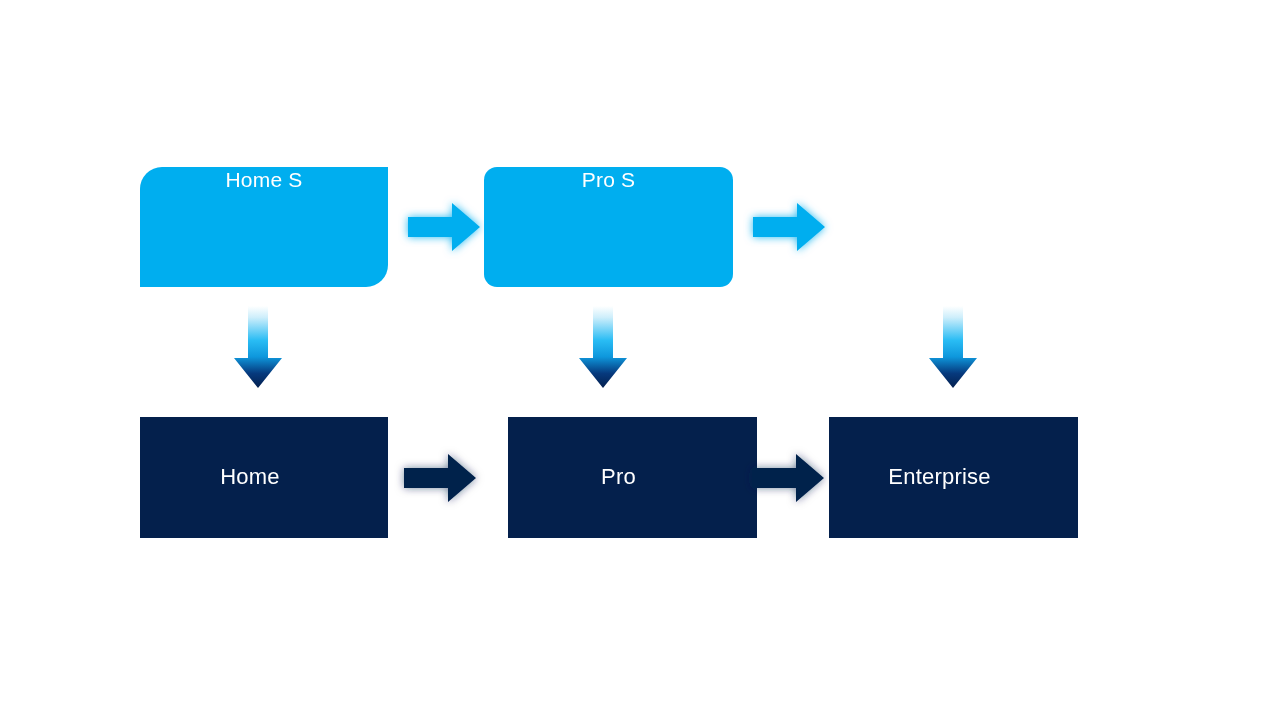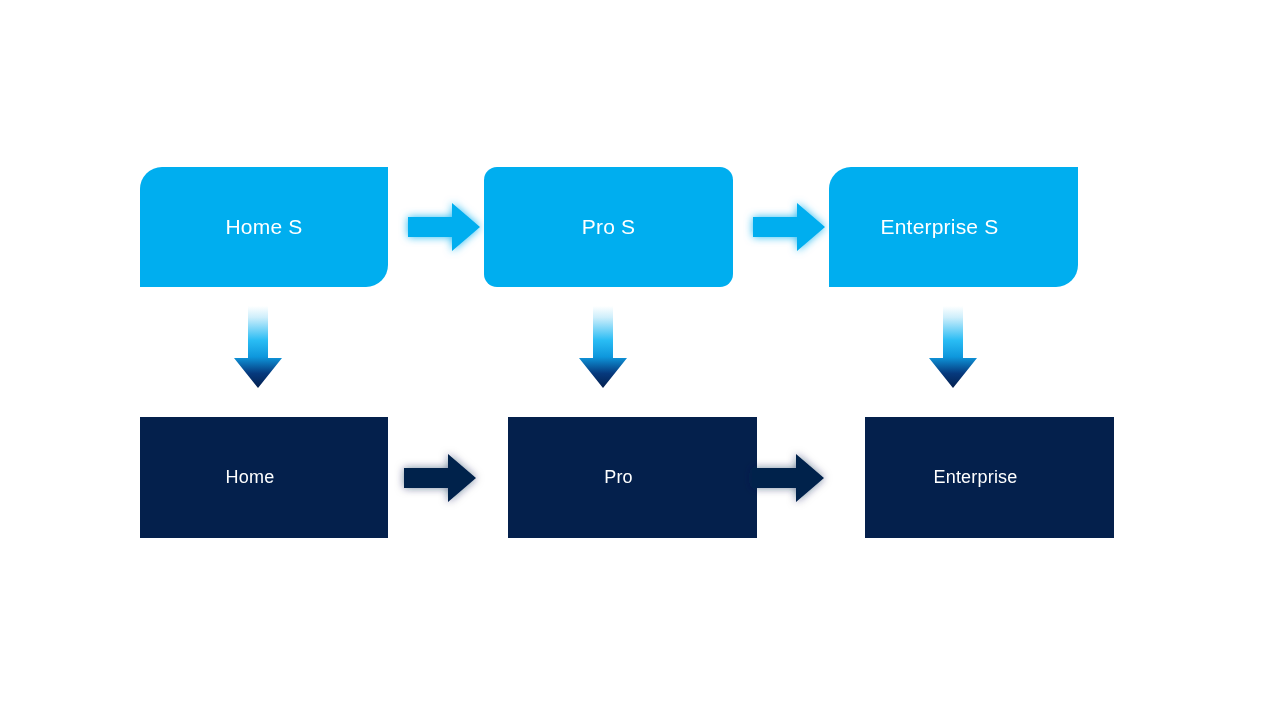--- a/index.html
+++ b/index.html
@@ -21,21 +21,21 @@
     background: #ffffff;
   }
 
   
   .box-top {
     position: absolute;
     box-sizing: border-box;
     background: #00AEEF;
     border-radius: 22px 0 22px 0;
     display: flex;
-    align-items: center;
+    align-items: flex-start;
     justify-content: center;
   }
   .box-top .box-label {
     color: #ffffff;
     font-size: 21px;
     font-weight: 400;
     letter-spacing: 0.2px;
     line-height: 1.2;
     text-align: center;
     white-space: nowrap;
@@ -46,21 +46,21 @@
     position: absolute;
     box-sizing: border-box;
     background: #04204C;
     border-radius: 0;
     display: flex;
     align-items: center;
     justify-content: center;
   }
   .box-bottom .box-label {
     color: #ffffff;
-    font-size: 18px;
+    font-size: 22px;
     font-weight: 400;
     letter-spacing: 0.2px;
     line-height: 1.2;
     text-align: center;
     white-space: nowrap;
   }
 
   
   .label-shift { transform: translateX(-14px); }
 
@@ -112,23 +112,20 @@
   <div class="box-top" style="left:484px; top:167px; width:249px; height:120px;border-radius:13px;">
     <span class="box-label">Pro S</span>
   </div>
 
   <div class="arrow-h" style="left:753px; top:203px; width:72px; height:48px;">
     <svg viewBox="0 0 72 48" preserveAspectRatio="none">
       <polygon points="0,14 44,14 44,0 72,24 44,48 44,34 0,34" fill="#00AEEF" filter="url(#glowBlue)"></polygon>
     </svg>
   </div>
 
-  <div class="box-top" style="left:829px; top:167px; width:249px; height:120px;">
-    <span class="box-label label-shift">Enterprise S</span>
-  </div>
 
   <div class="arrow-v" style="left:234px; top:306px; width:48px; height:82px;">
     <svg viewBox="0 0 48 82" preserveAspectRatio="none">
       <polygon points="14,0 34,0 34,52 48,52 24,82 0,52 14,52" fill="url(#vgrad)"></polygon>
     </svg>
   </div>
 
   <div class="arrow-v" style="left:579px; top:306px; width:48px; height:82px;">
     <svg viewBox="0 0 48 82" preserveAspectRatio="none">
       <polygon points="14,0 34,0 34,52 48,52 24,82 0,52 14,52" fill="url(#vgrad)"></polygon>
@@ -154,17 +151,17 @@
   <div class="box-bottom" style="left:484px; top:417px; width:249px; height:121px;margin-left:24px;">
     <span class="box-label label-shift">Pro</span>
   </div>
 
   <div class="arrow-h" style="left:752px; top:454px; width:72px; height:48px;">
     <svg viewBox="0 0 72 48" preserveAspectRatio="none">
       <polygon points="0,14 44,14 44,0 72,24 44,48 44,34 0,34" fill="#04204C" filter="url(#glowNavy)"></polygon>
     </svg>
   </div>
 
-  <div class="box-bottom" style="left:829px; top:417px; width:249px; height:121px;margin-left:36px;">
+  <div class="box-bottom" style="left:829px; top:417px; width:249px; height:121px;">
     <span class="box-label label-shift">Enterprise</span>
   </div>
 
 </div>
 
 </body></html>

